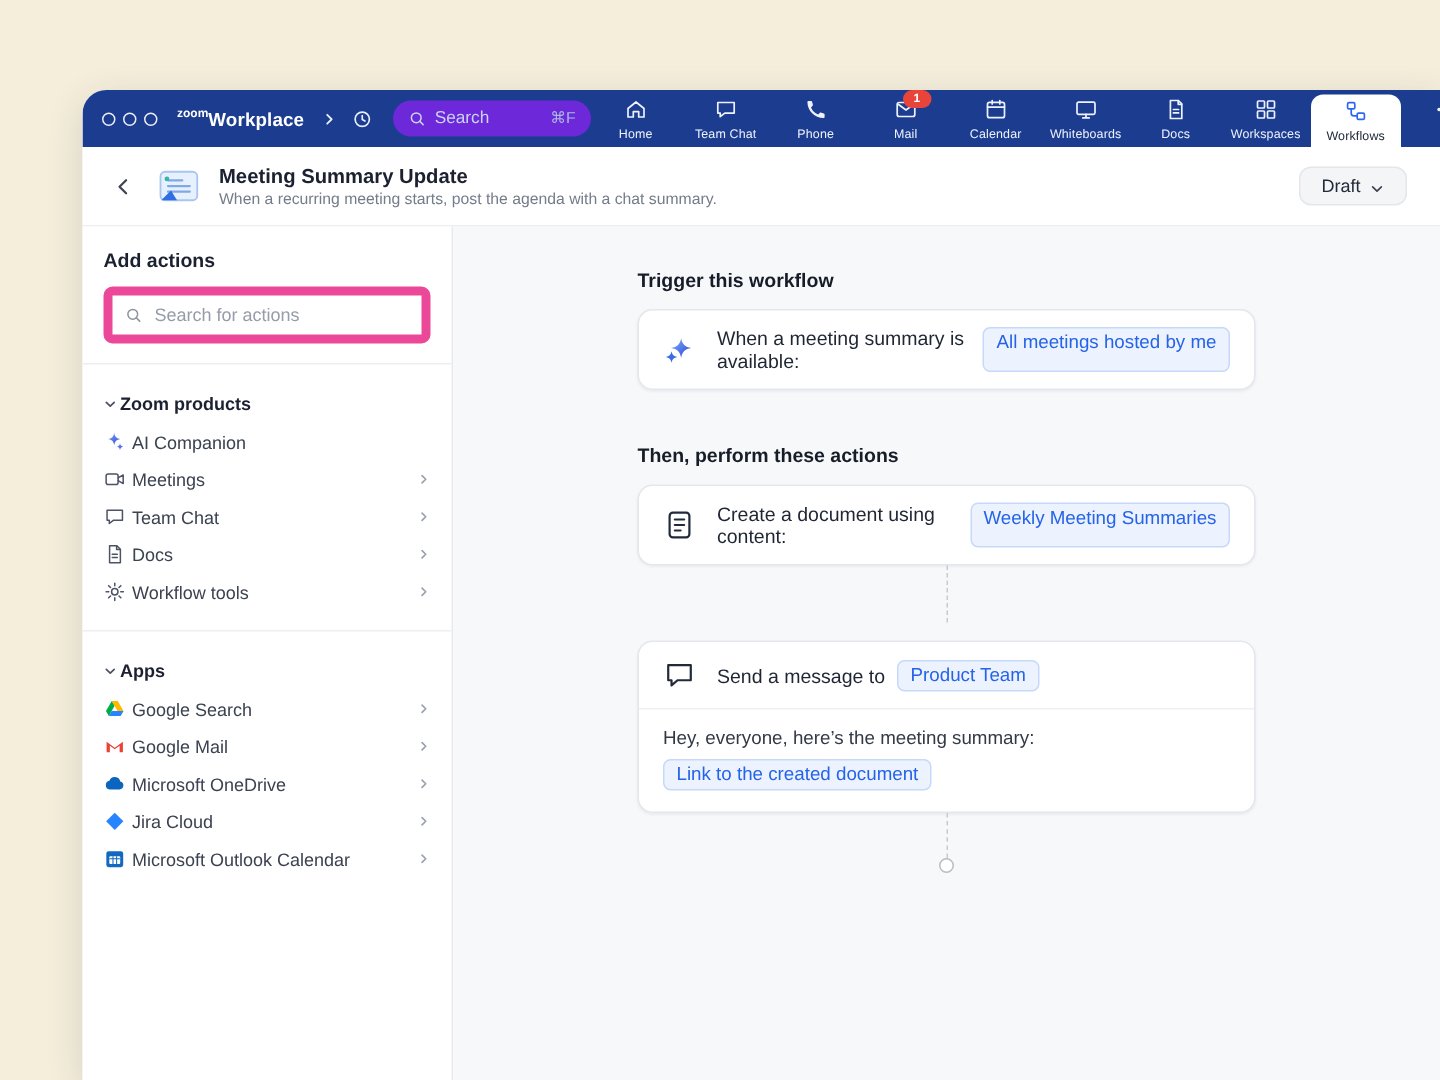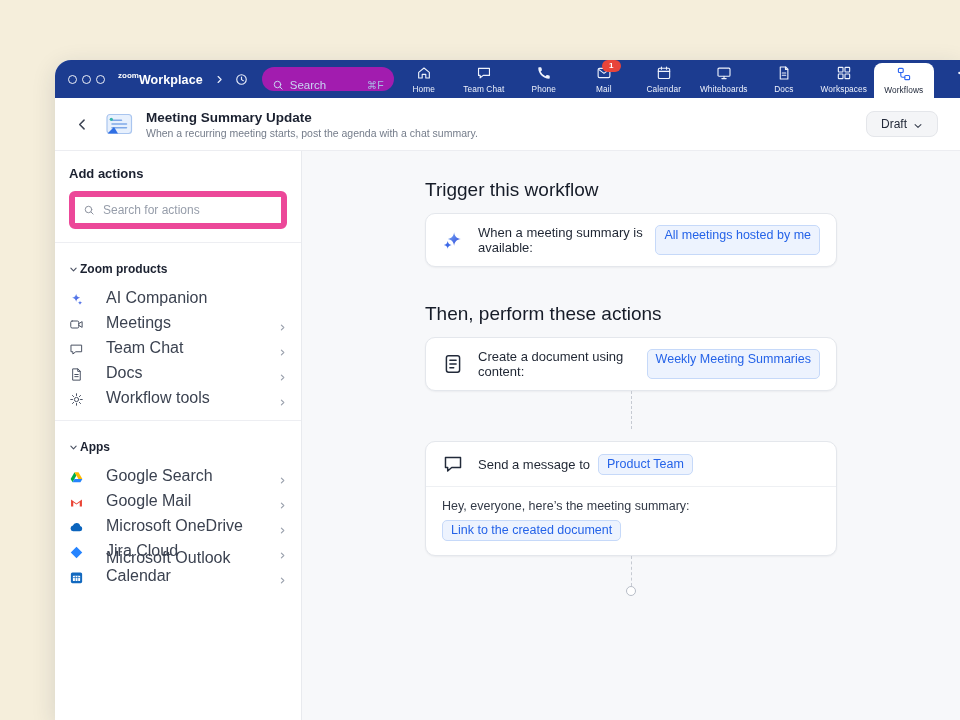--- a/index.html
+++ b/index.html
@@ -12,21 +12,21 @@
   .topnav{height:38px;background:#1c3c90;display:flex;align-items:stretch;color:#fff}
   .nav-left{display:flex;align-items:center;gap:9px;padding-left:13px;flex-shrink:0}
   .dots{display:flex;gap:5px;margin-right:2px}
   .dot{width:7px;height:7px;border:1.2px solid rgba(255,255,255,.92);border-radius:50%}
   .logo{display:flex;flex-direction:row;line-height:1;margin:0 2px}
   .logo-z{font-size:8px;font-weight:600}
   .logo-w{font-size:12.5px;font-weight:700;margin-top:2px;letter-spacing:.1px}
   .icon-btn{display:flex;align-items:center;justify-content:center;background:none;border:none;color:#e9eefb;padding:0;cursor:pointer}
   .icon-btn svg{width:15px;height:15px}
   .navchev svg{width:11px;height:11px}
-  .searchpill{display:flex;align-items:flex-end;gap:6px;background:#a21caf;border-radius:999px;height:24px;
+  .searchpill{display:flex;align-items:center;gap:6px;background:#6d28d9;border-radius:999px;height:24px;
     padding:0 10px;width:112px;cursor:pointer;color:#c9d4f2;font-size:11.5px;margin-left:4px}
   .searchpill svg{width:12px;height:12px;flex-shrink:0}
   .s-short{margin-left:auto;font-size:10.5px;color:#aab8e3}
   .nav-items{display:flex;margin-left:auto;height:38px}
   .nav-item{width:60px;height:38px;flex-shrink:0;display:flex;flex-direction:column;align-items:center;
     justify-content:center;gap:3px;cursor:pointer;color:#eef2fc}
   .nav-item svg{width:16px;height:16px;display:block}
   .nav-label{font-size:8.3px;letter-spacing:.1px;white-space:nowrap}
   .nav-item.active{background:#fff;border-radius:8px 8px 0 0;color:#20283a;height:35px;align-self:flex-end}
   .nav-item.active svg{color:#2c66f2}
@@ -53,30 +53,30 @@
   
   .sidebar{width:247px;flex-shrink:0;background:#fff;border-right:1px solid #e8eaee;padding:15px 14px;overflow:hidden;box-sizing:border-box}
   .sb-title{font-size:13px;font-weight:700;color:#1b2130}
   .sb-search{margin-top:10px;display:flex;align-items:center;gap:6px;border:6px solid #ec4899;border-radius:6px;height:26px;padding:0 8px;background:#fff}
   .sb-search svg{width:12px;height:12px;color:#8b919e;flex-shrink:0}
   .sb-search input{border:none;outline:none;font-size:12px;font-family:inherit;color:#2c3342;width:100%;background:transparent}
   .sb-search input::placeholder{color:#969daa}
   .sb-divider{border-top:1px solid #edeef2;margin:13px -14px}
   .sb-sec{display:flex;align-items:center;gap:2px;height:26px;font-size:12px;font-weight:700;color:#1b2130;cursor:pointer}
   .sb-sec svg{width:9px;height:9px;color:#4a5162}
-  .sb-item{display:flex;align-items:flex-end;gap:22px;height:25px;font-size:16px;color:#3b4250;cursor:pointer}
+  .sb-item{display:flex;align-items:center;gap:4px;height:25px;font-size:12px;color:#3b4250;cursor:pointer}
   .sb-ic{width:15px;height:15px;display:flex;color:#4b5364;flex-shrink:0}
   .sb-ic svg{width:15px;height:15px}
   .sb-chev{margin-left:auto;display:flex;color:#9aa1ad}
   .sb-chev svg{width:9px;height:9px}
 
   
   .canvas{flex:1;background:#f7f8fa;display:flex;justify-content:center;overflow:hidden}
   .canvas-inner{width:412px;display:flex;flex-direction:column}
-  .c-head{font-size:19px;font-weight:400;color:#161c28;margin:28px 0 0}
+  .c-head{font-size:13px;font-weight:700;color:#161c28;margin:28px 0 0}
   .c-head.second{margin-top:36px}
   .card{margin-top:12px;background:#fff;border:1px solid #e4e7ec;border-radius:10px;box-shadow:0 1px 2px rgba(16,24,40,.05)}
   .card-row{display:flex;align-items:center;gap:14px;padding:11px 16px}
   .card-icon{flex-shrink:0;display:flex;color:#222a3a}
   .card-icon svg{width:22px;height:22px}
   .card-text{font-size:13px;color:#1f2633;font-weight:500}
   .card-col{display:flex;flex-direction:row;gap:12px}
   .chip{display:inline-block;background:#edf3fe;border:1px solid #c6d9f9;color:#2563e8;border-radius:5px;
     padding:1px 8px;font-size:12.5px;line-height:17px;cursor:pointer;width:fit-content;white-space:nowrap}
   .msg-inline{display:flex;align-items:center;gap:8px}

